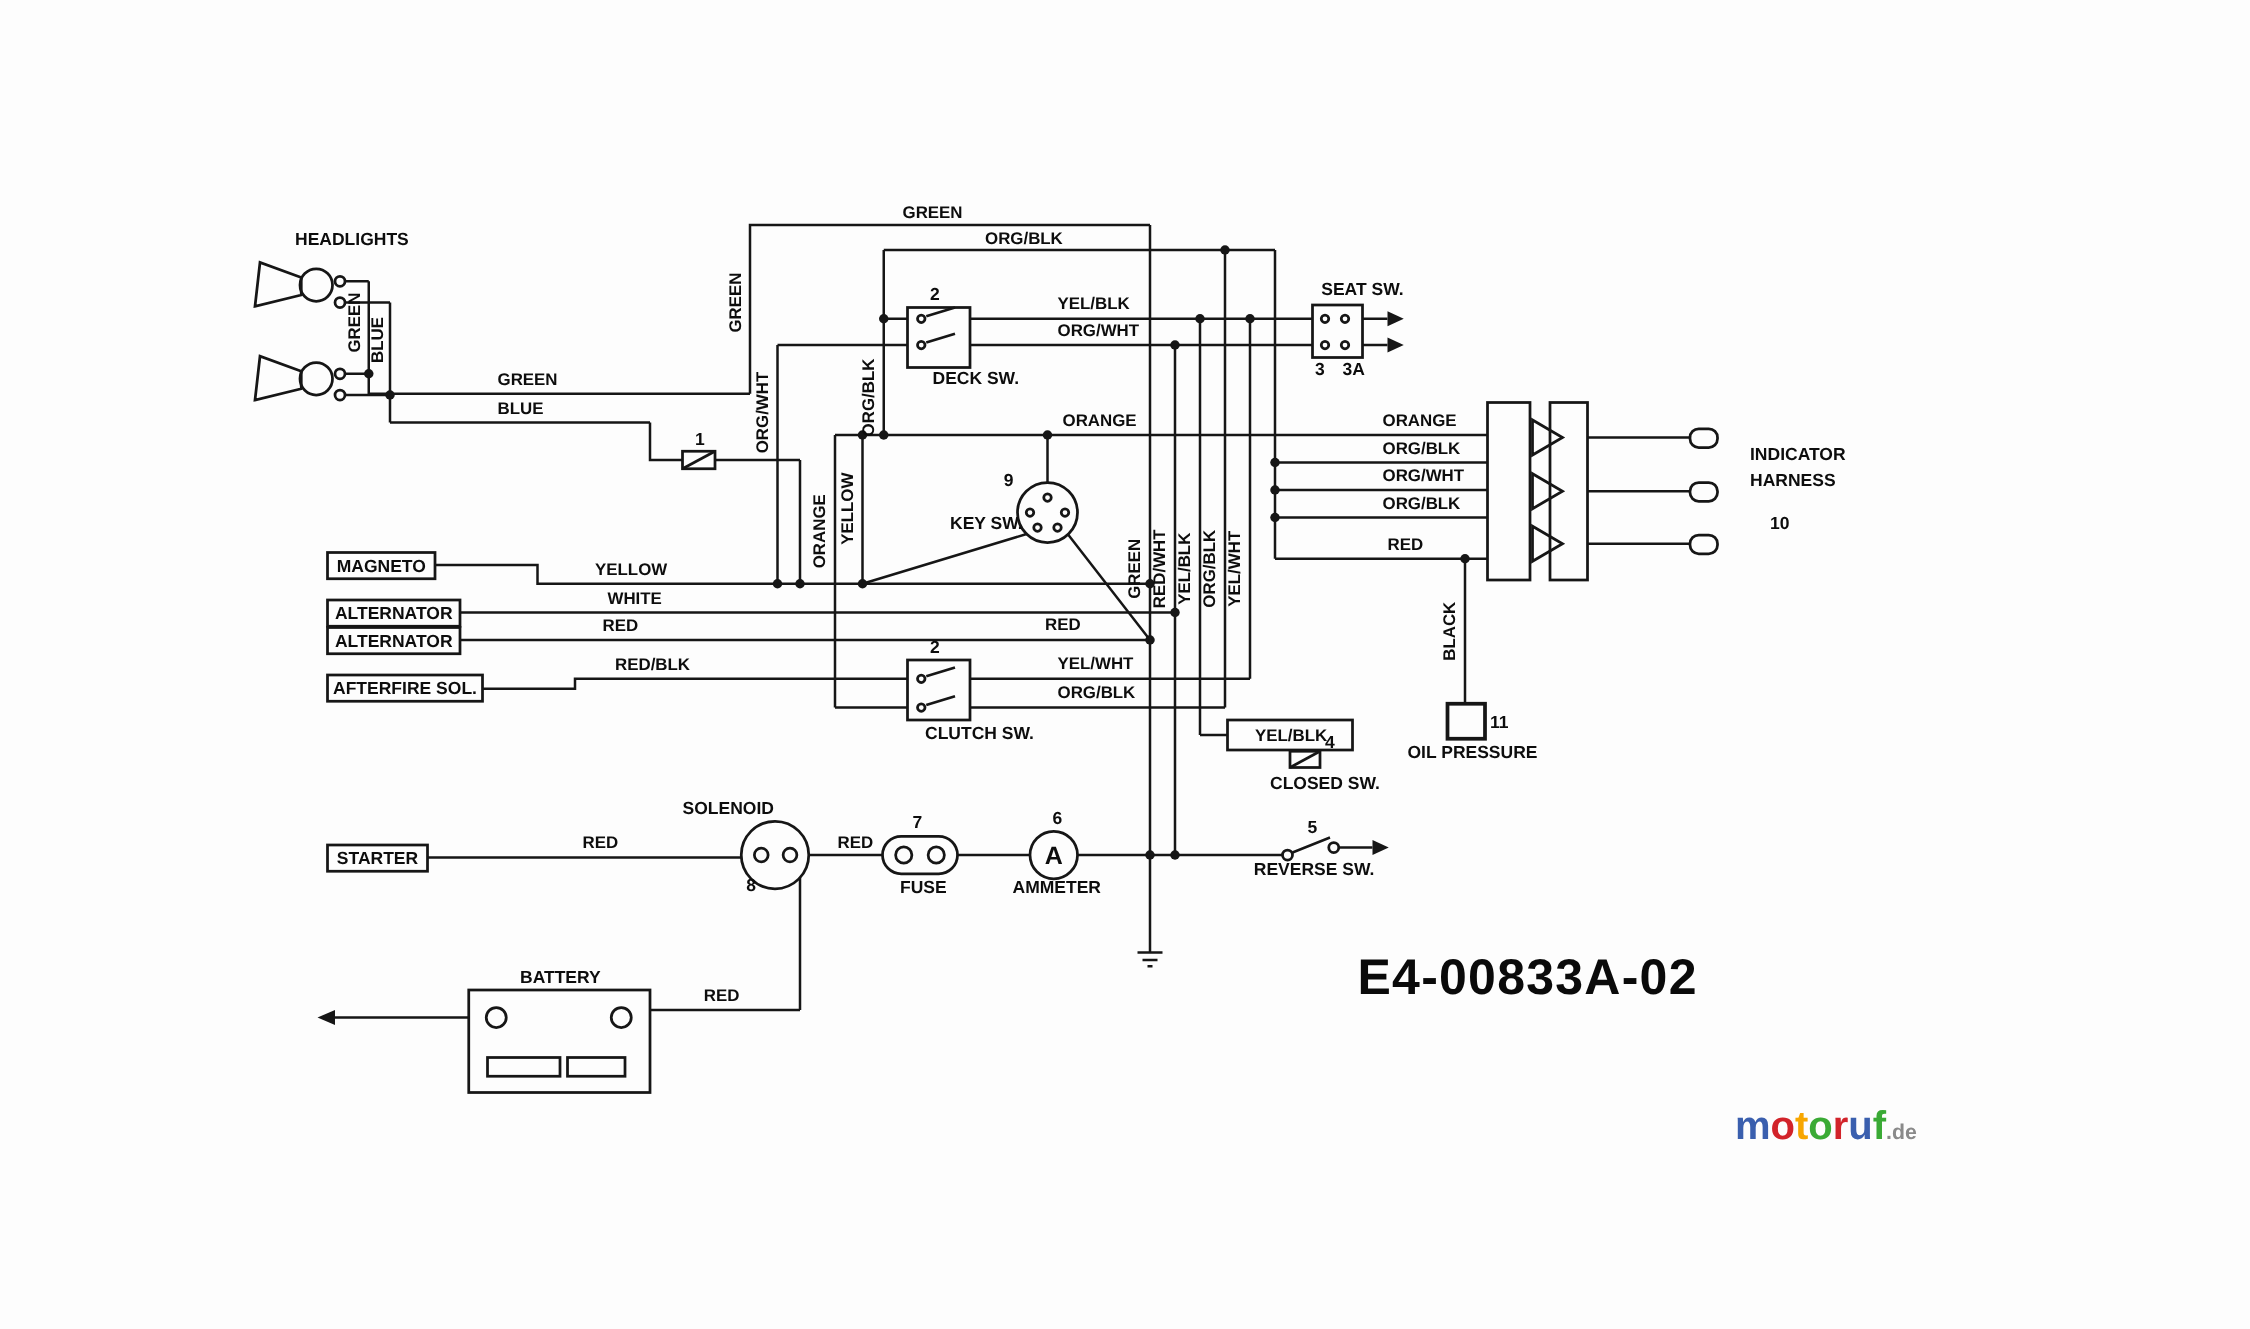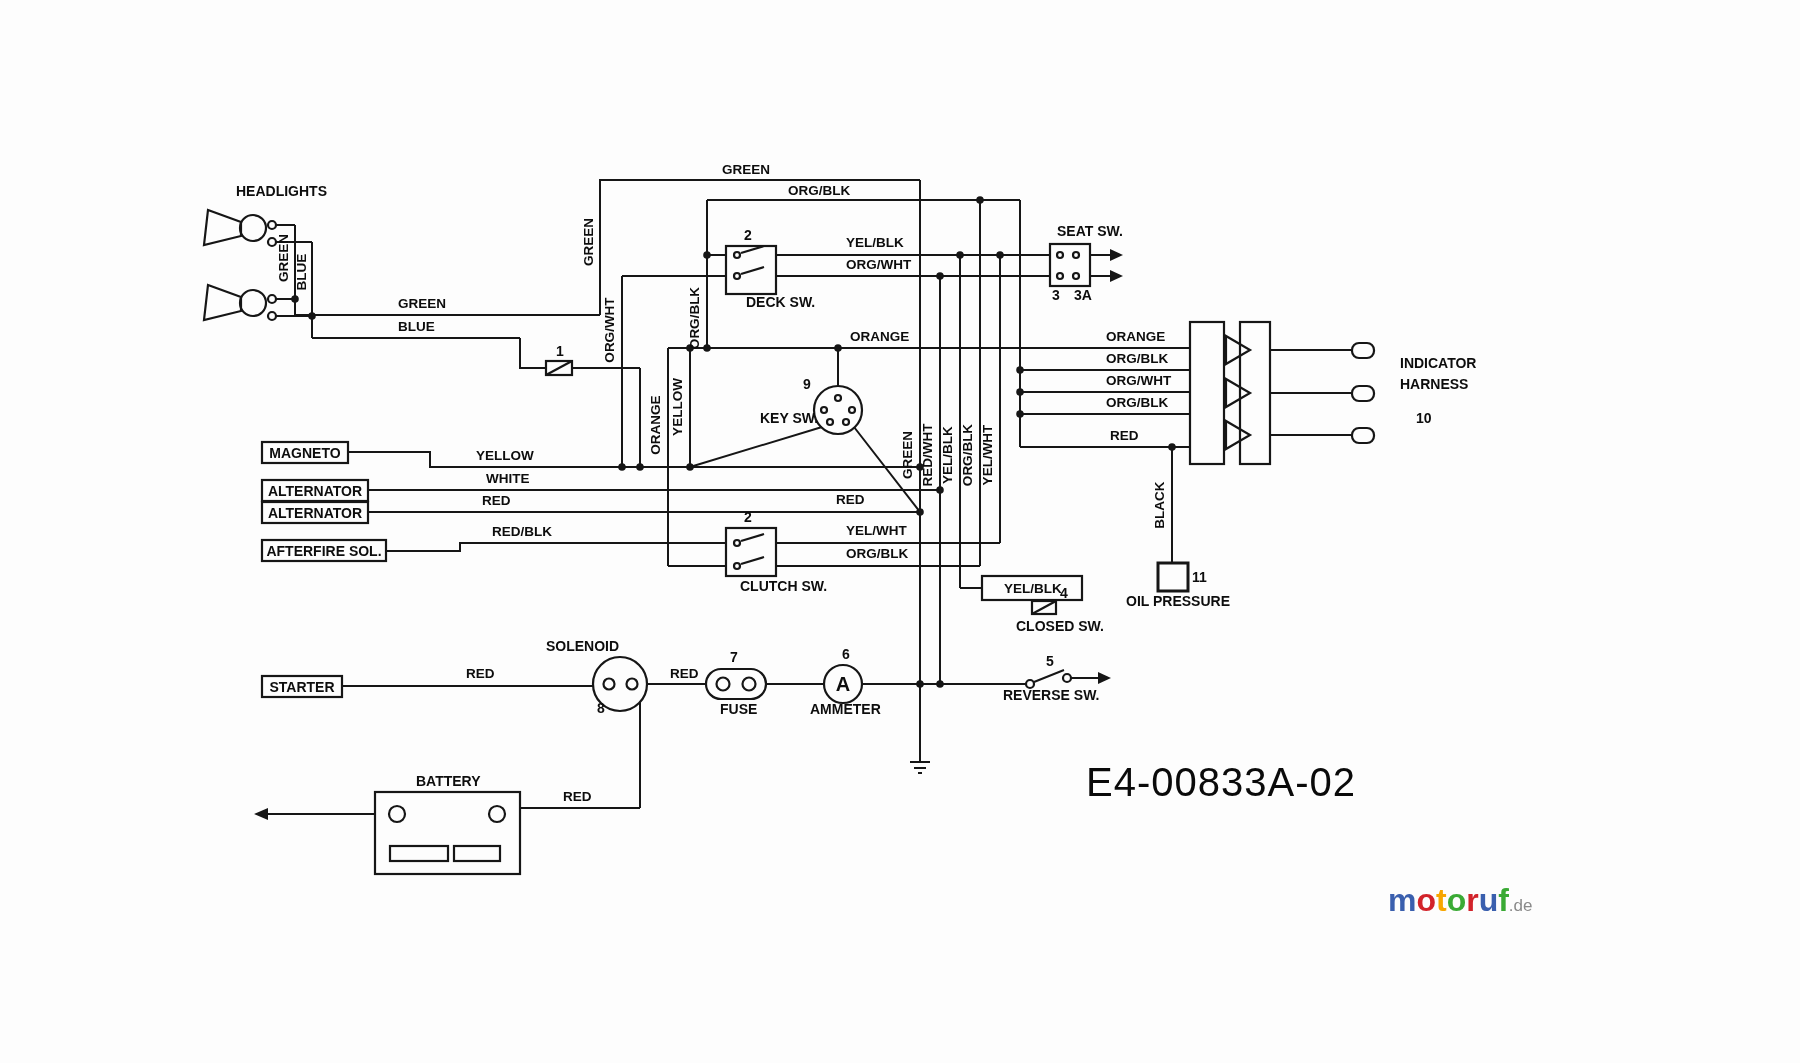--- a/index.html
+++ b/index.html
@@ -1,21 +1,21 @@
 <!DOCTYPE html>
 <html><head>
 <meta charset="utf-8">
 <style>
   *{margin:0;padding:0;box-sizing:border-box}
   body{background:#e9e9e9;font-family:"Liberation Sans",sans-serif}
   .page{position:relative;width:1800px;height:1063px;background:#fdfdfd;overflow:hidden}
   .title{position:absolute;left:84px;top:48px;font-size:47px;font-weight:bold;color:#060606;letter-spacing:-1px;white-space:nowrap}
-  .part-number{position:absolute;left:1086px;top:760px;font-size:40px;font-weight:normal;color:#0a0a0a;letter-spacing:1px}
+  .part-number{position:absolute;left:1086px;top:760px;font-size:40px;font-weight:bold;color:#0a0a0a;letter-spacing:1px}
   .watermark{position:absolute;left:1388px;top:882px;font-size:32px;font-weight:bold;white-space:nowrap}
-  .watermark .wm-suffix{font-size:17px;color:#8a8a8a;font-weight:normal}
+  .watermark .wm-suffix{font-size:17px;color:#8a8a8a;font-weight:bold}
   svg.diagram{position:absolute;left:0;top:0}
   .wire{stroke:#161616;stroke-width:2;fill:none}
   .sym{stroke:#161616;stroke-width:2.2;fill:none}
   .sym3{stroke:#161616;stroke-width:3;fill:none}
   .fillb{fill:#161616;stroke:none}
   .dot{fill:#161616;stroke:none}
   .cbox{fill:none;stroke:#161616;stroke-width:2.2}
   text{fill:#0d0d0d}
   .wl{font:bold 13.5px "Liberation Sans",sans-serif}
   .cl{font:bold 14px "Liberation Sans",sans-serif}

